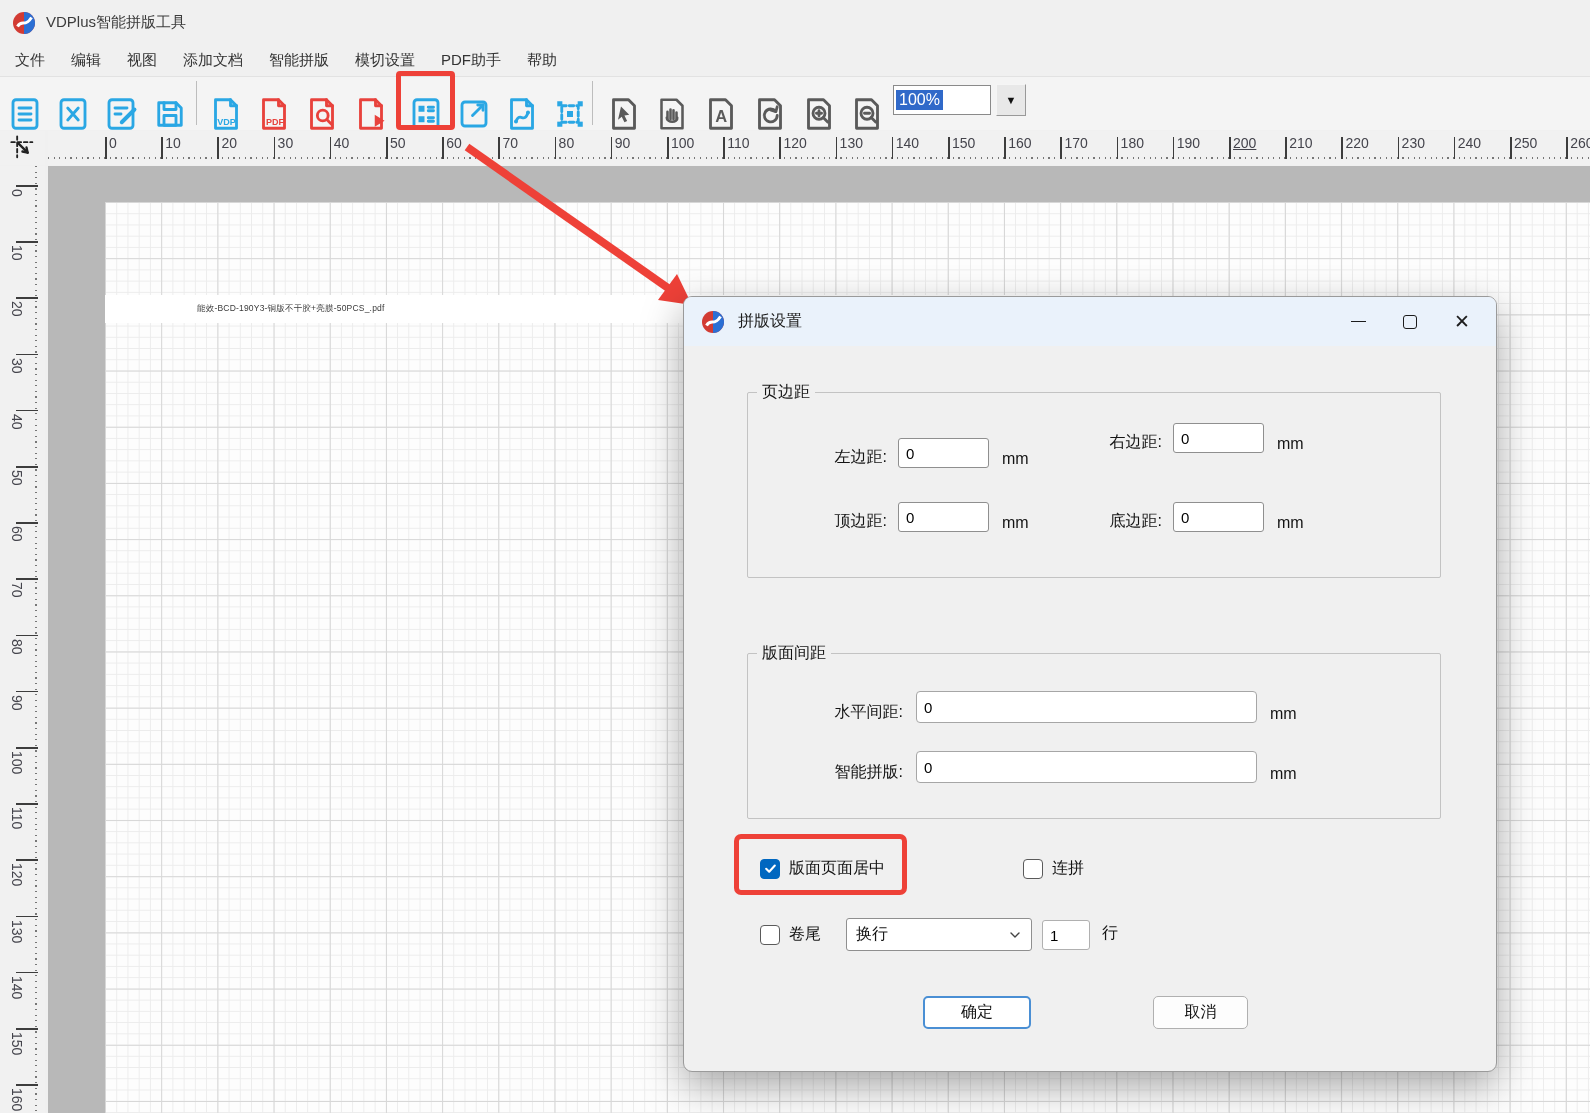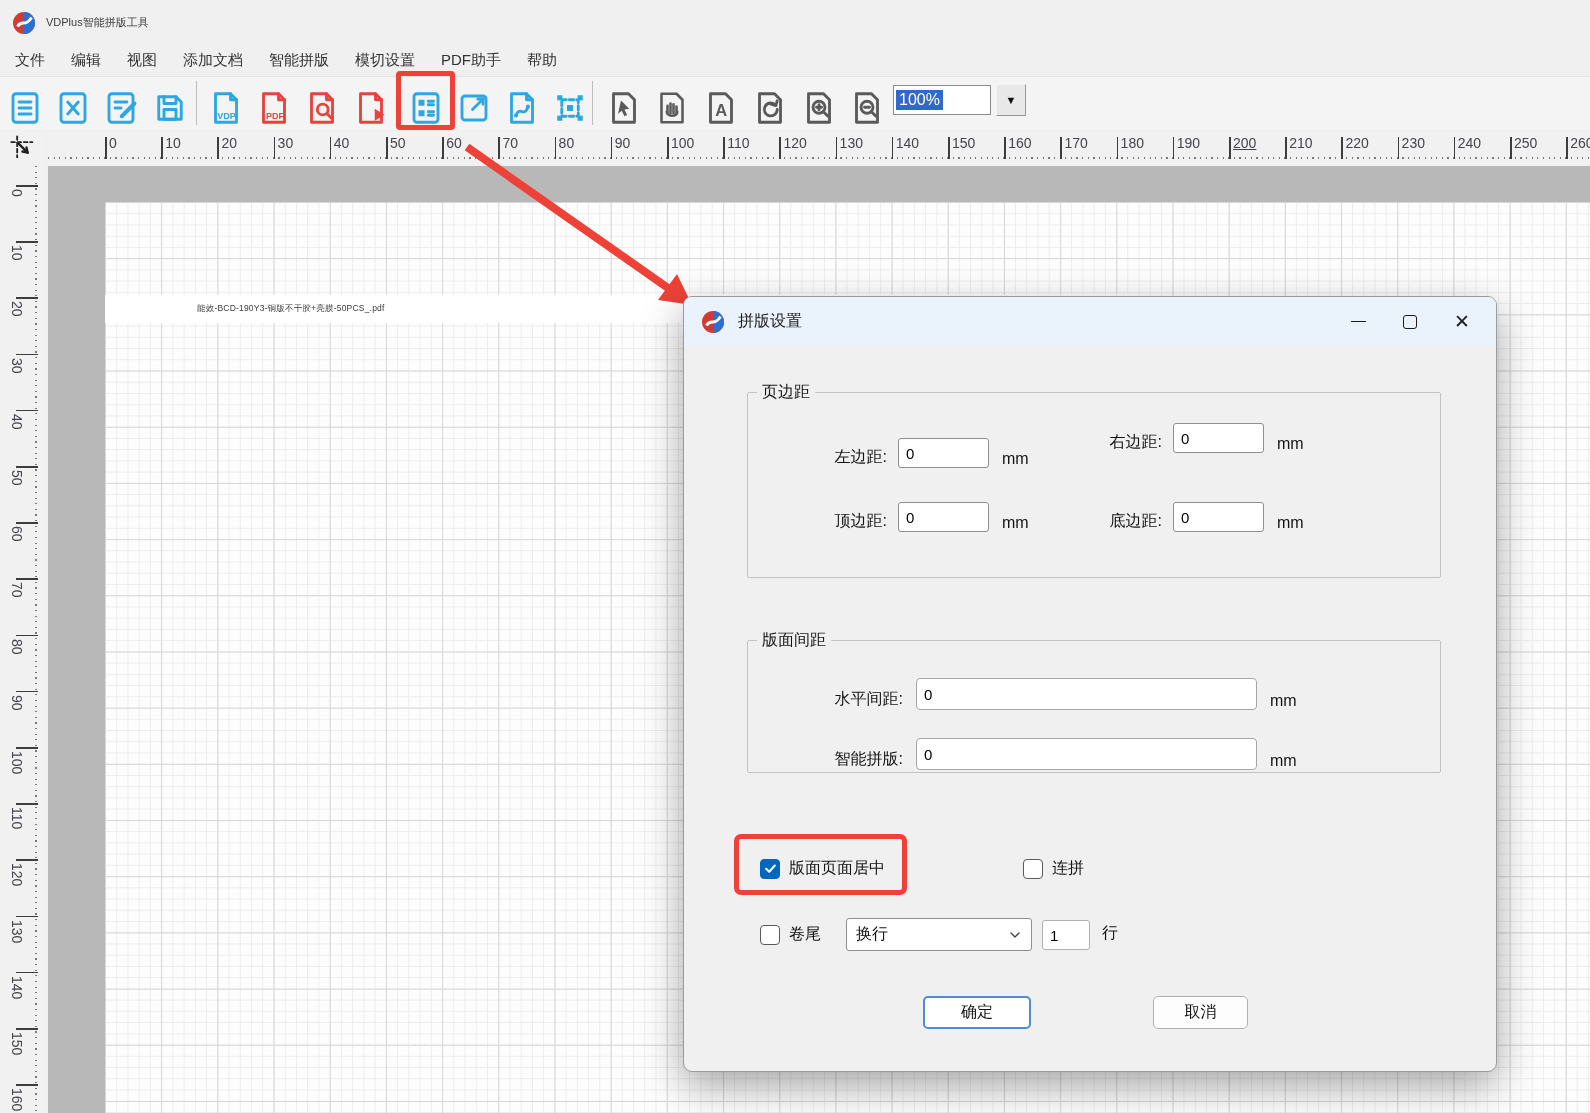--- a/index.html
+++ b/index.html
@@ -6,30 +6,30 @@
     --chrome:#f0f0f0; --icon-blue:#2aa7e4; --icon-red:#e8423c; --icon-gray:#5a5a5a;
     --ann-red:#ee4138; --cb-blue:#0067c0; --sel-blue:#3069c9; --dlg-title:#eaf2fb;
     --canvas-gray:#b8b8b8;
   }
   *{margin:0;padding:0;box-sizing:border-box;font-family:"Liberation Sans","DejaVu Sans",sans-serif}
   body{width:1590px;height:1113px;overflow:hidden;background:#fff;position:relative}
   #app{position:absolute;inset:0;background:var(--chrome)}
 
   
   .titlebar{position:absolute;left:0;top:0;width:100%;height:45px;background:var(--chrome);display:flex;align-items:center;padding-left:12px;gap:10px}
-  .titlebar .wtitle{font-size:11px;color:#3c3c3c}
+  .titlebar .wtitle{font-size:15px;color:#3c3c3c}
   .logo{width:24px;height:24px;flex:0 0 auto}
 
   
   .menubar{position:absolute;left:0;top:45px;width:100%;height:31px;display:flex;align-items:center;padding-left:2px;background:var(--chrome)}
   .menubar .mitem{font-size:15px;color:#333;padding:4px 13px;cursor:default}
 
   
   .toolbar{position:absolute;left:0;top:76px;width:100%;height:54px;background:#f4f4f4;border-top:1px solid #e2e2e2}
-  .tbtn{position:absolute;top:4px;width:46px;height:46px;display:flex;align-items:flex-end;justify-content:center}
+  .tbtn{position:absolute;top:18px;width:46px;height:46px;display:flex;align-items:flex-start;justify-content:center}
   .tsep{position:absolute;top:4px;width:1px;height:44px;background:#bdbdbd}
   .tbtn.blue{color:var(--icon-blue)} .tbtn.red{color:var(--icon-red)} .tbtn.gray{color:var(--icon-gray)}
   .zoomcombo{position:absolute;left:893px;top:7px;display:flex;align-items:center}
   .zoominput{width:98px;height:30px;background:#fff;border:1px solid #8a8a8a;display:flex;align-items:center;padding-left:2px}
   .zoominput .selval{background:var(--sel-blue);color:#fff;font-size:16px;padding:1px 3px}
   .zoombtn{width:30px;height:32px;margin-left:5px;background:#e8e8e8;border:1px solid #999;border-top-color:#f5f5f5;border-left-color:#f5f5f5;display:flex;align-items:center;justify-content:center;font-size:11px;color:#111}
 
   
   .corner{position:absolute;left:0;top:131px;width:45px;height:34px;background:#f1f1f1;display:flex;align-items:center;justify-content:center}
   .hruler{position:absolute;left:48px;top:131px;right:0;height:34px;background:#f1f1f1;overflow:hidden;
@@ -68,21 +68,21 @@
   .dtitle .dtext{font-size:16px;color:#1c1c1c}
   .winbtns{position:absolute;right:8px;top:0;height:49px;display:flex}
   .winbtn{width:52px;height:49px;display:flex;align-items:center;justify-content:center;color:#1c1c1c}
   .glyph-min{width:15px;height:0;border-top:1.6px solid #1c1c1c}
   .glyph-max{width:14px;height:14px;border:1.6px solid #1c1c1c;border-radius:3px}
   .glyph-close{font-size:19px;line-height:1;color:#1c1c1c}
 
   .groupbox{position:absolute;left:63px;width:694px;border:1px solid #c3c3c3;border-radius:2px}
   .gb-label{position:absolute;top:-11px;left:9px;background:var(--chrome);padding:0 5px;font-size:16px;color:#141414}
   #gb-margins{top:95px;height:186px}
-  #gb-spacing{top:343px;height:133px}
+  #gb-spacing{top:356px;height:166px}
 
   .frow{position:absolute;display:flex;align-items:flex-end}
   .flabel{font-size:16px;color:#141414;text-align:right;white-space:nowrap}
   .funit{font-size:16px;color:#141414;margin-left:13px}
   input.fin{height:30px;background:#fff;border:1px solid #8f8f8f;border-radius:3px;font-size:15px;color:#000;padding-left:7px;outline:none}
   .fin.small{width:91px;margin-left:11px}
   .fin.wide{width:341px;height:32px;margin-left:13px;border-color:#a6a6a6;border-radius:4px}
 
   .cbrow{position:absolute;display:flex;align-items:center;gap:9px}
   .cbox{width:20px;height:20px;border:1.6px solid #5a5a5a;border-radius:4px;background:#fff;flex:0 0 auto;display:flex;align-items:center;justify-content:center}

